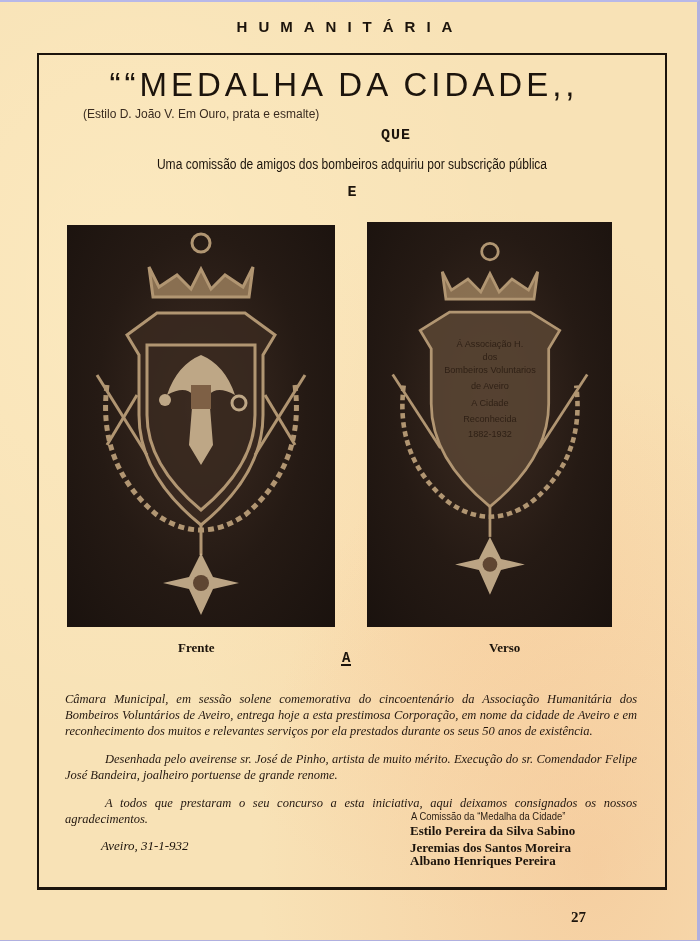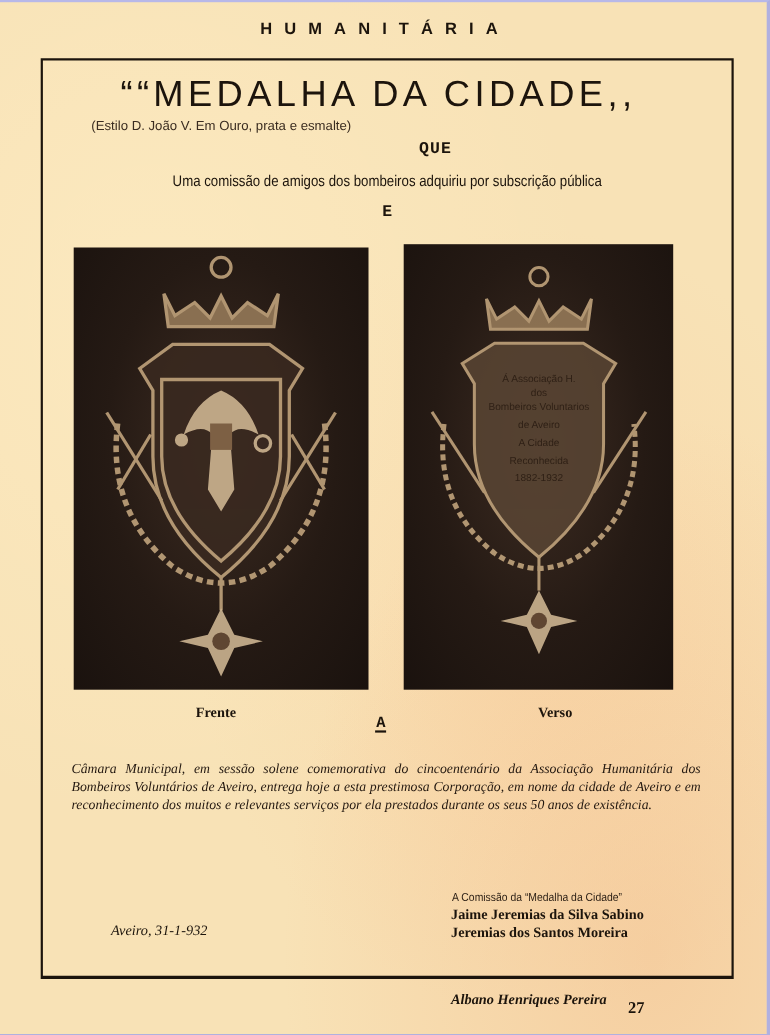--- a/index.html
+++ b/index.html
@@ -77,21 +77,21 @@
   .body-text p.indent { text-indent: 40px; }
   .sig-head {
     position: absolute; top: 808px; left: 411px; font-size: 10.5px;
     font-family: "Liberation Sans", sans-serif; color: #2a1e14; transform: scaleX(0.9); transform-origin: left;
   }
   .sig {
     position: absolute; left: 410px; font-weight: bold; font-size: 13px; color: #1c140c;
   }
   .sig.s1 { top: 821px; }
   .sig.s2 { top: 838px; }
-  .sig.s3 { top: 899px; font-style: italic; }
+  .sig.s3 { top: 851px; }
   .place-date {
     position: absolute; top: 836px; left: 101px; font-style: italic; font-size: 13px; font-family: Liberation Serif, serif;
   }
   .page-number {
     position: absolute; top: 907px; left: 571px; font-weight: bold; font-size: 15px;
   }
 </style>
 </head>
 <body>
 
@@ -156,22 +156,24 @@
       </g>
     </svg>
   </div>
 
   <div class="caption front">Frente</div>
   <div class="caption back">Verso</div>
   <div class="a-mark">A</div>
 
   <div class="body-text">
     <p>Câmara Municipal, em sessão solene comemorativa do cincoentenário da Associação Humanitária dos Bombeiros Voluntários de Aveiro, entrega hoje a esta prestimosa Corporação, em nome da cidade de Aveiro e em reconhecimento dos muitos e relevantes serviços por ela prestados durante os seus 50 anos de existência.</p>
+    <p class="indent">Desenhada pelo aveirense sr. José de Pinho, artista de muito mérito. Execução do sr. Comendador Felipe José Bandeira, joalheiro portuense de grande renome.</p>
+    <p class="indent">A todos que prestaram o seu concurso a esta iniciativa, aqui deixamos consignados os nossos agradecimentos.</p>
   </div>
 
   <div class="sig-head">A Comissão da “Medalha da Cidade”</div>
-  <div class="sig s1">Jaime Jeremias da Silva Sabino</div>
+  <div class="sig s1">Estilo Pereira da Silva Sabino</div>
   <div class="sig s2">Jeremias dos Santos Moreira</div>
   <div class="sig s3">Albano Henriques Pereira</div>
 
   <div class="place-date">Aveiro, 31-1-932</div>
   <div class="page-number">27</div>
 </div>
 
 </body></html>

